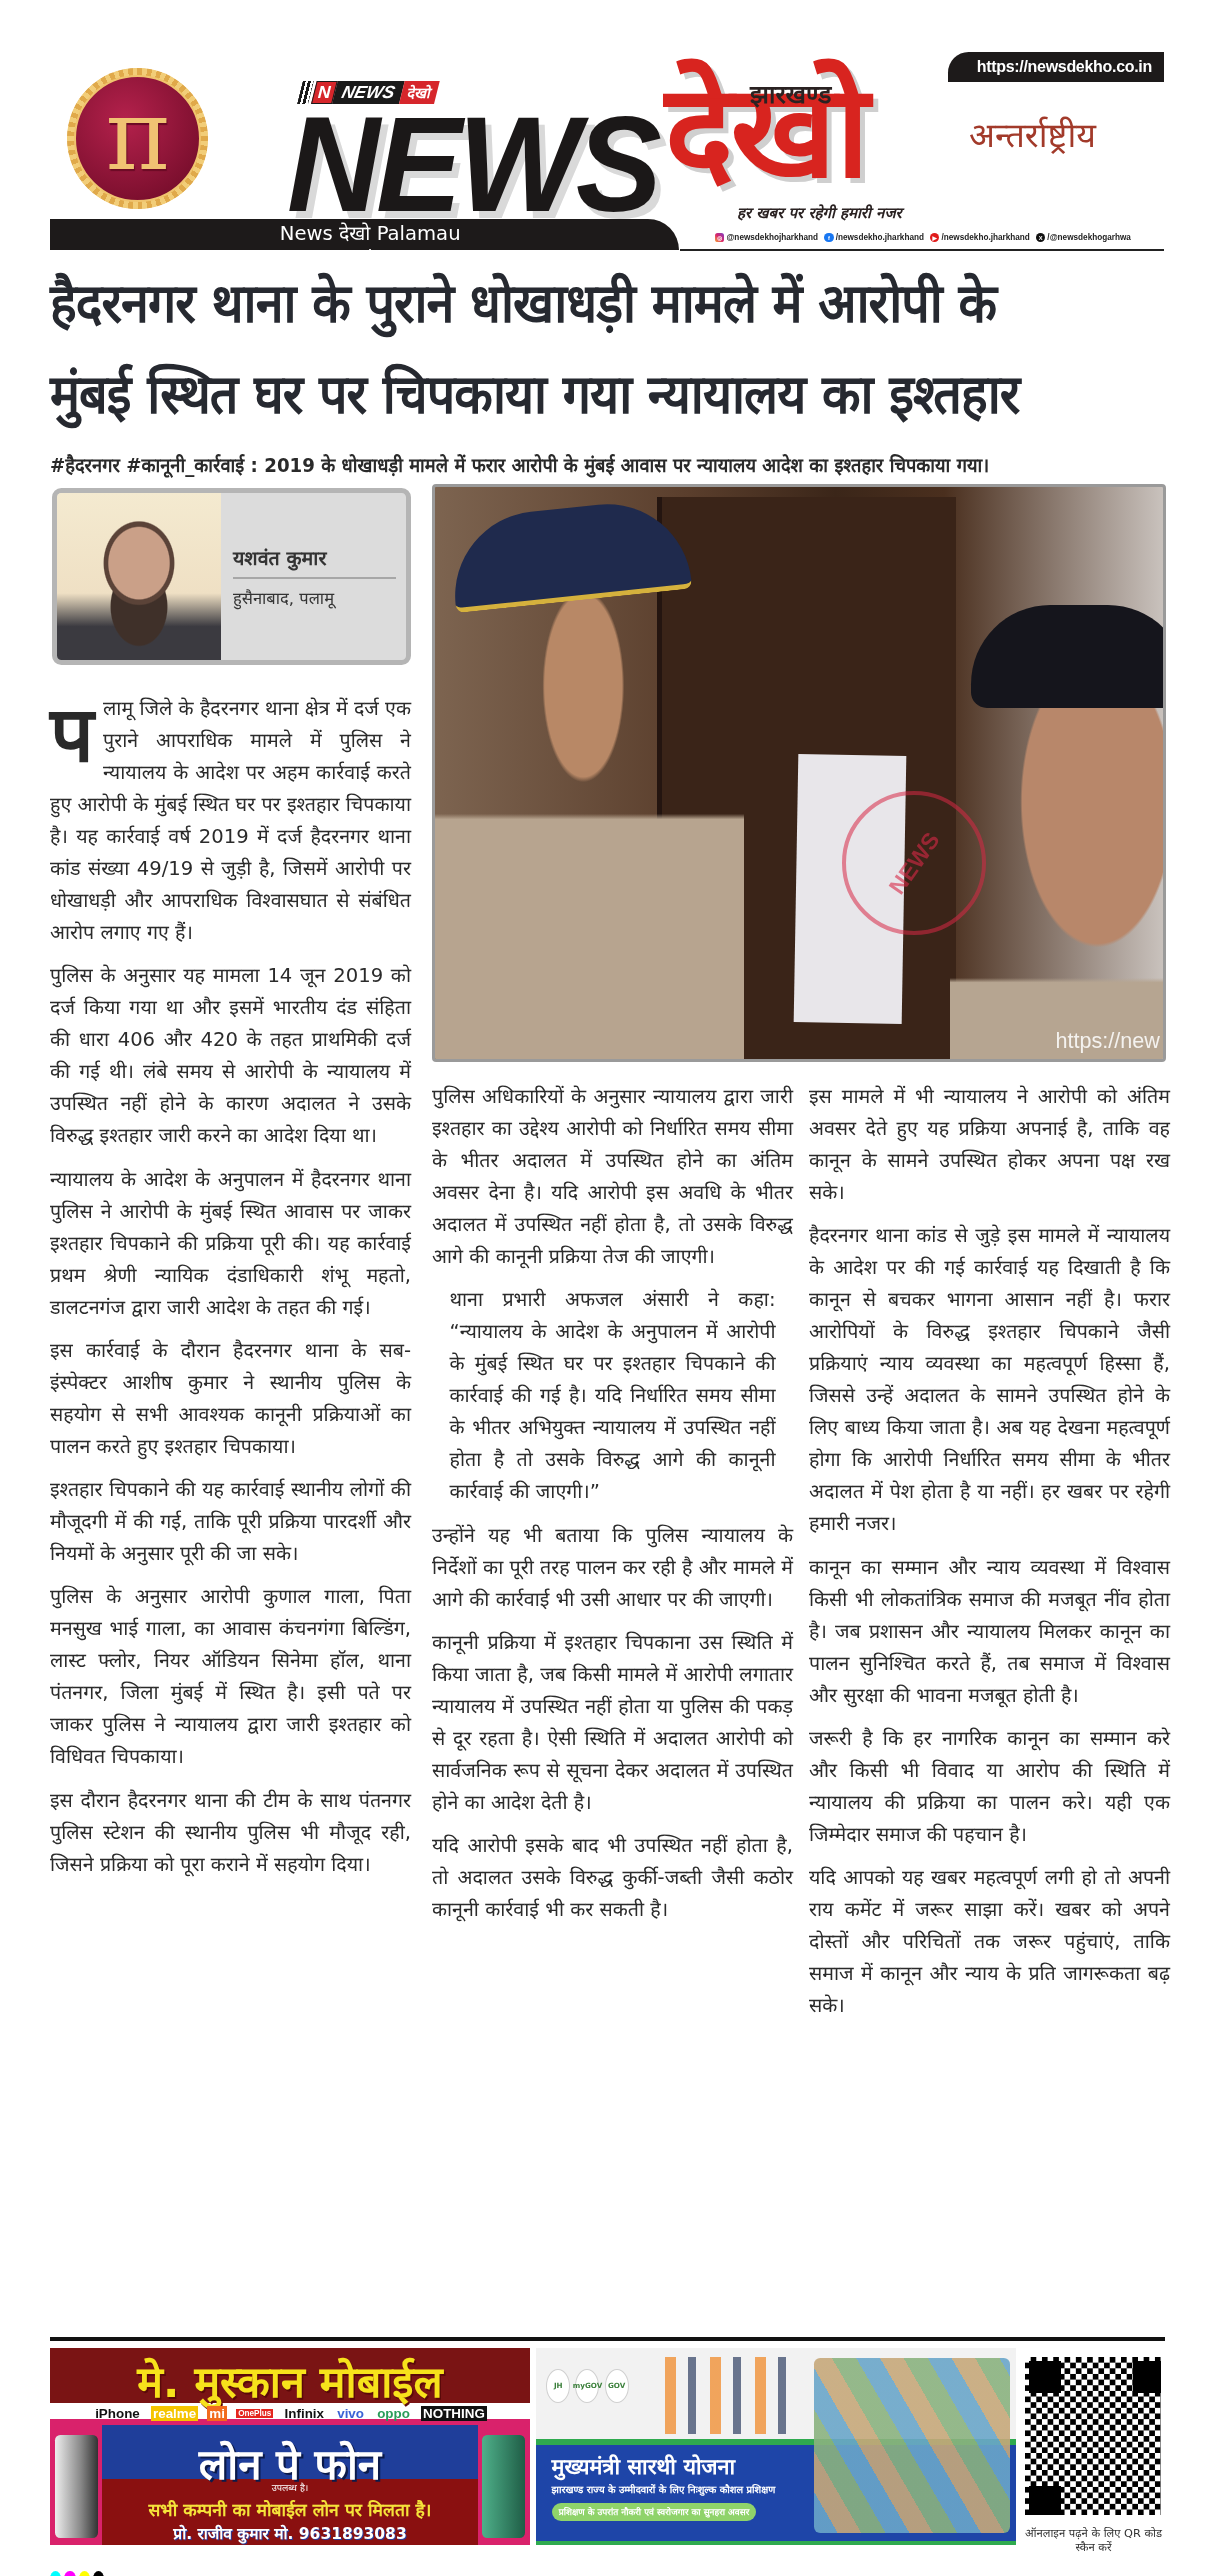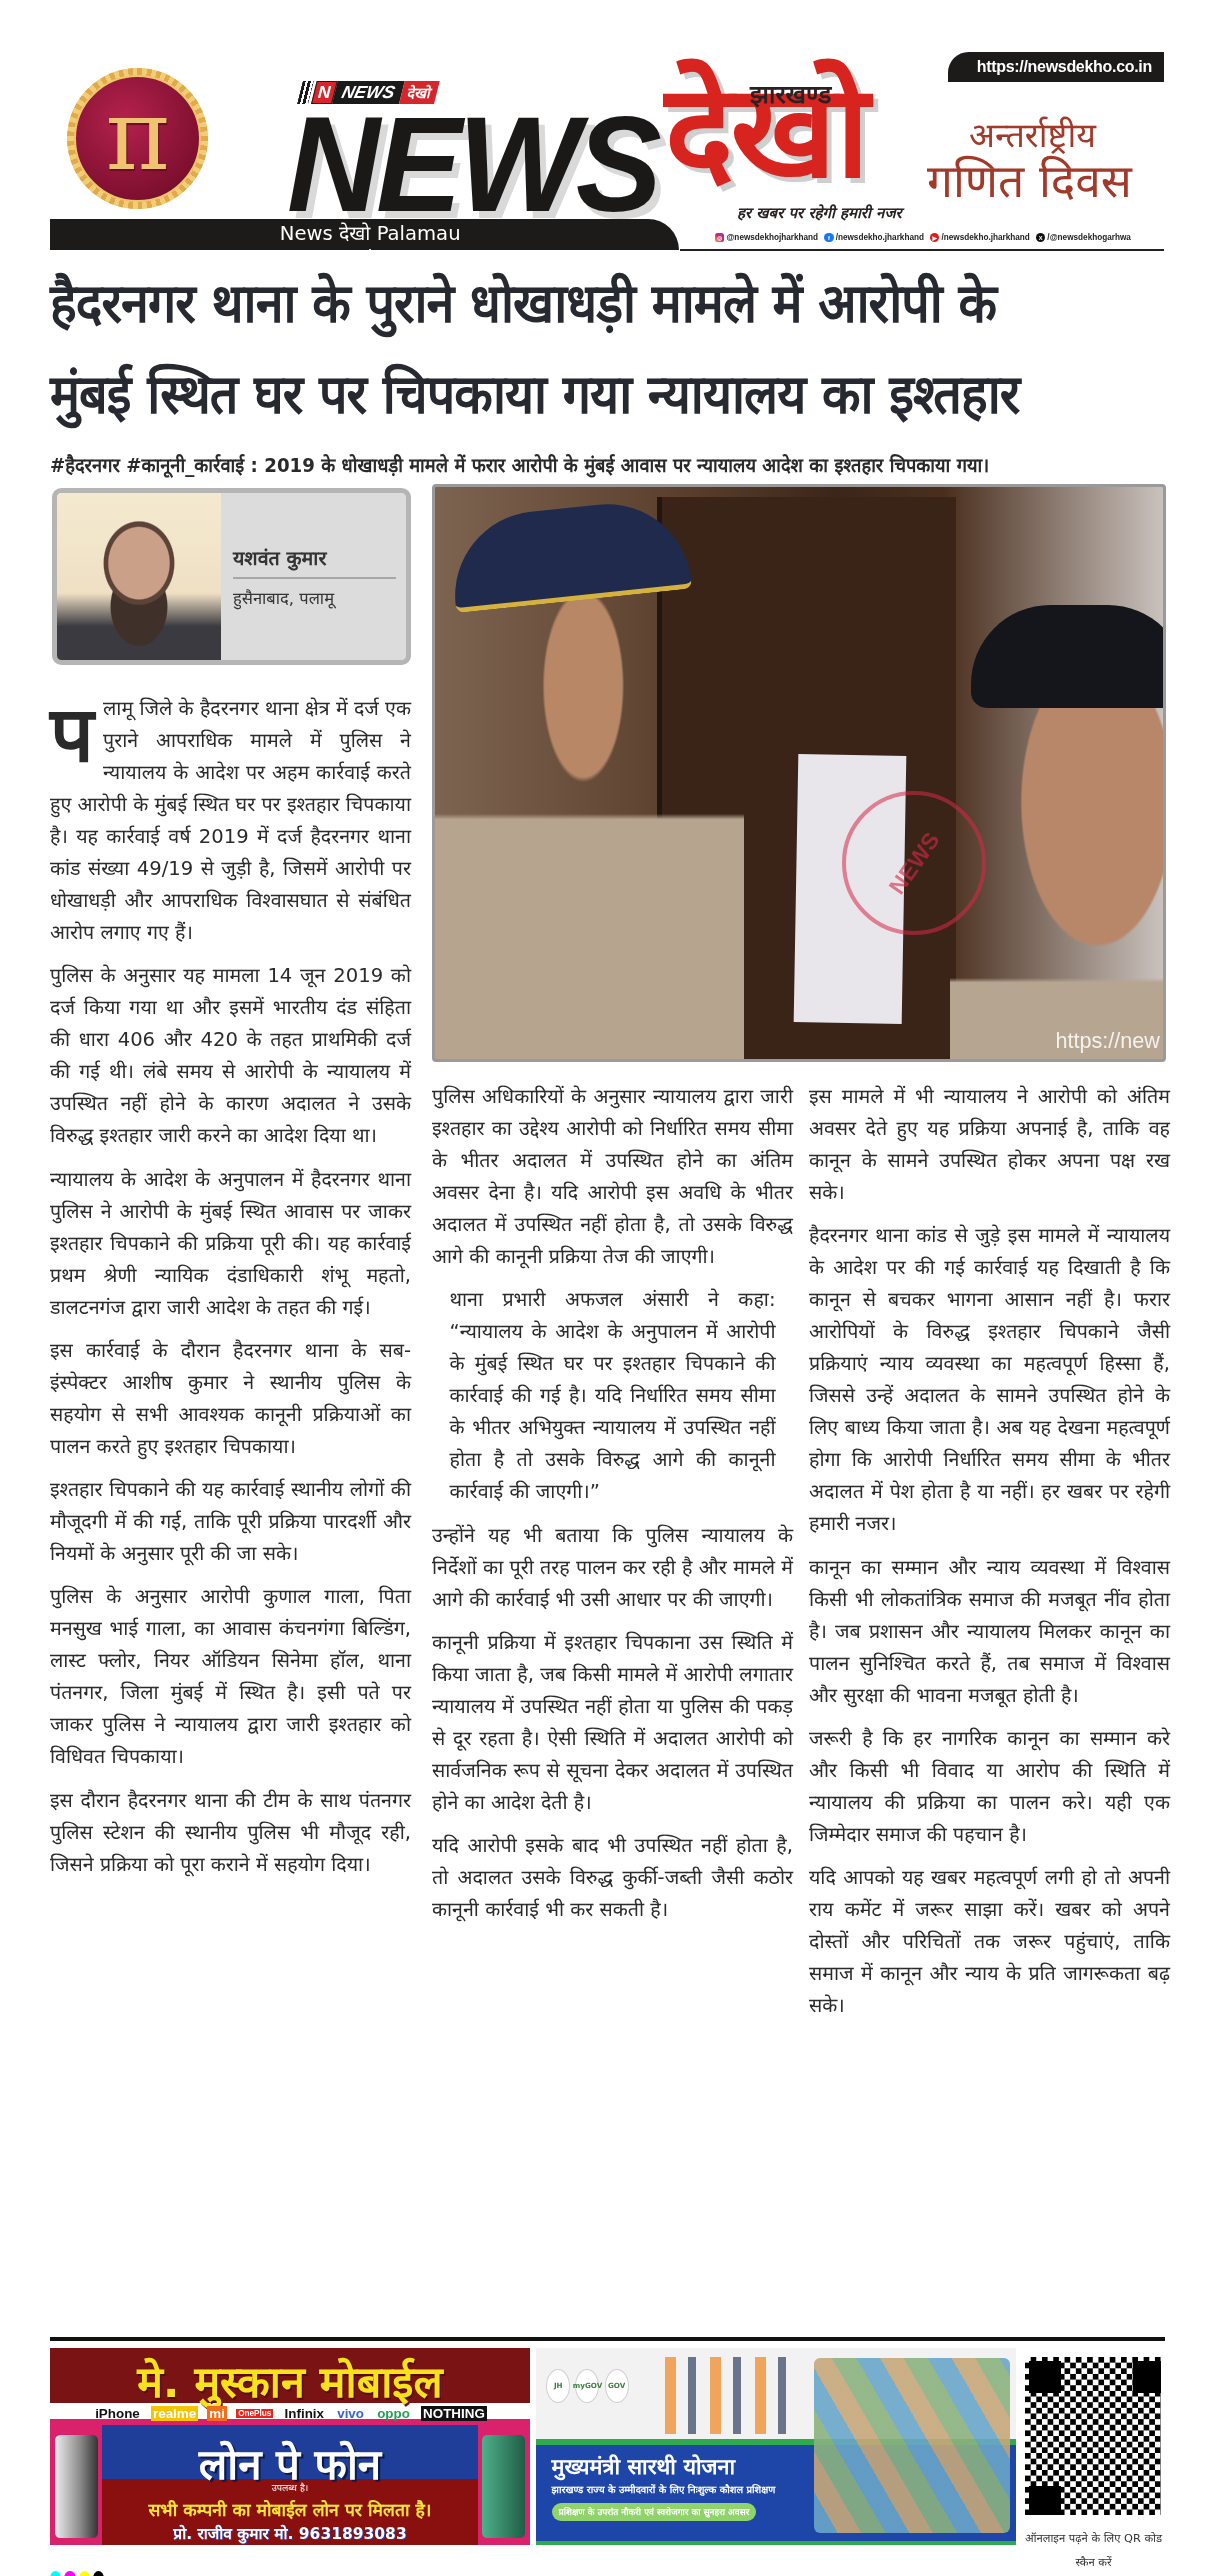--- a/index.html
+++ b/index.html
@@ -122,21 +122,21 @@
   .ad-scheme .t1 { position: absolute; left: 15.5px; top: 103px; color: #fff; font-size: 21.6px; font-weight: bold; }
   .ad-scheme .t2 { position: absolute; left: 15.5px; top: 135px; color: #fff; font-size: 9.8px; font-weight: bold; }
   .ad-scheme .t3 { position: absolute; left: 15.5px; top: 155px; background: #8fd36a; color: #fff; font-size: 8.8px; font-weight: bold; padding: 3.1px 7.2px; border-radius: 10.3px; }
 
   .qr { position: absolute; left: 1021px; top: 2353px; width: 144px; height: 166px;
     background:
       linear-gradient(#000,#000) 4.1px 4.1px/32px 32px no-repeat,
       linear-gradient(#000,#000) 108px 4.1px/32px 32px no-repeat,
       linear-gradient(#000,#000) 4.1px 129px/32px 32px no-repeat,
       repeating-conic-gradient(#000 0 25%, #fff 0 50%) 0 0/11.3px 11.3px; border: 4.1px solid #fff; outline: 1px solid #fff; }
-  .qr-caption { position: absolute; left: 1016px; top: 2527px; width: 155px; text-align: center; font-size: 11.3px; line-height: 24px; color: #333; }
+  .qr-caption { position: absolute; left: 1016px; top: 2527px; width: 155px; text-align: center; font-size: 11.3px; line-height: 14px; color: #333; }
 
   .reg-marks { position: absolute; left: 50px; top: 2571px; display: flex; gap: 3.1px; }
   .reg-dot { width: 11.3px; height: 15.5px; border-radius: 50%; }
 </style>
 </head>
 <body>
 
 <header class="masthead">
   <div class="pi-badge">
     <div class="pi-inner">
@@ -154,21 +154,20 @@
   <div class="brand-news">NEWS</div>
   <div class="brand-dekho">देखो</div>
   <div class="brand-state">झारखण्ड</div>
   <div class="brand-tagline">हर खबर पर रहेगी हमारी नजर</div>
 
   <a class="url-pill">
       <span>https://newsdekho.co.in</span>
     </a>
 
   <div class="special-line1">अन्तर्राष्ट्रीय</div>
-  <div class="special-line2">गणित दिवस</div>
 
   <div class="dateline-bar">
     <span>News देखो Palamau</span>
     <span class="sep">|</span>
     <span>14 मार्च 2026 (शनिवार)</span>
   </div>
 
   <div class="social-row">
     <a class="social-item">
       <span class="soc-ic ic-insta">◎</span>

